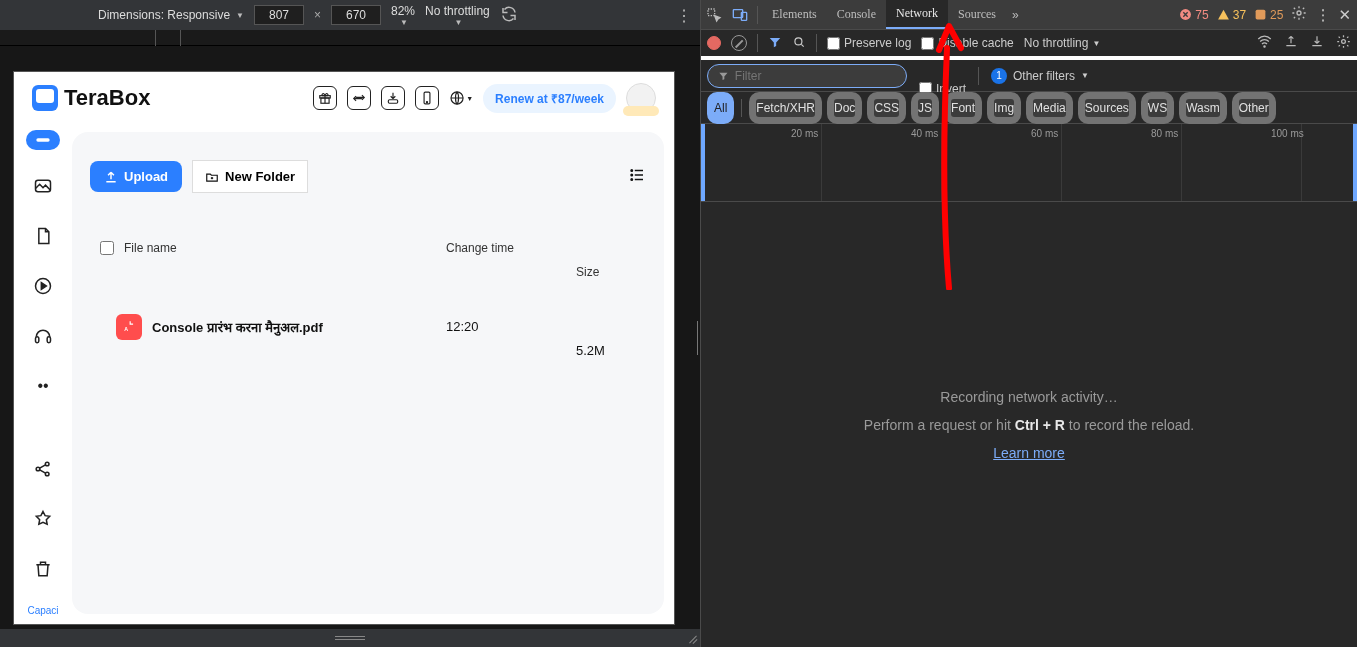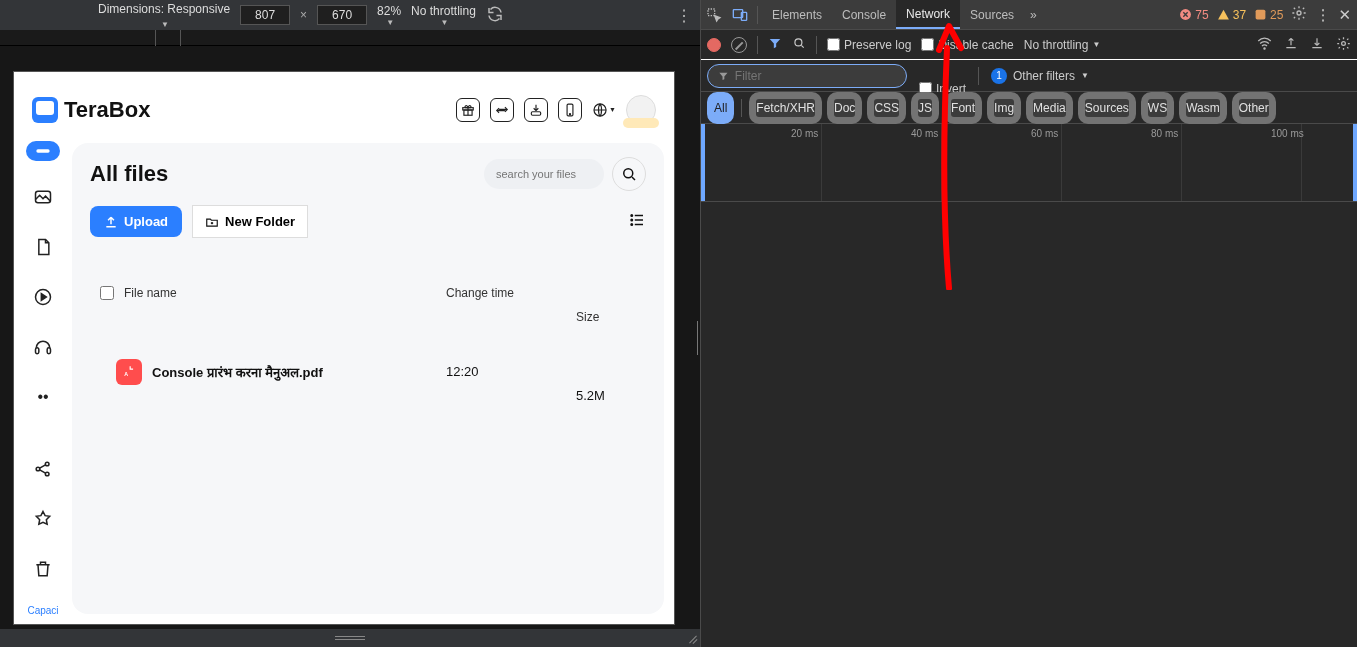--- a/index.html
+++ b/index.html
@@ -1,33 +1,33 @@
 <!DOCTYPE html>
 <html><head>
 <meta charset="utf-8">
 <style>
   *{box-sizing:border-box;margin:0;padding:0;font-family:"Segoe UI",Arial,sans-serif;}
   html,body{width:1357px;height:647px;background:#3c3c3c;overflow:hidden;}
   .root{display:flex;width:100%;height:100%;}
   
   .left-pane{width:700px;height:100%;display:flex;flex-direction:column;background:#171717;position:relative;}
   .device-toolbar{height:30px;background:#333538;color:#ddd;display:flex;align-items:center;font-size:12px;padding:0 8px;gap:10px;}
-  .device-toolbar .dim-label{display:flex;align-items:center;gap:4px;margin-left:90px;flex-direction:column;}
+  .device-toolbar .dim-label{display:flex;align-items:center;gap:4px;margin-left:90px;}
   .device-toolbar .tri{font-size:8px;margin-left:2px;color:#bbb;}
   .device-toolbar input.dim{width:50px;height:20px;background:#1f1f1f;border:1px solid #555;color:#ddd;text-align:center;font-size:12px;border-radius:0;}
   .device-toolbar .x{color:#aaa;}
   .device-toolbar .zoom,.device-toolbar .throttle{display:flex;align-items:center;flex-direction:column;}
   .device-toolbar .rot-icon svg{width:18px;height:18px;}
   .device-toolbar .kebab{margin-left:auto;font-size:16px;color:#bbb;cursor:pointer;}
   .ruler-h{height:16px;background:#1a1a1a;border-bottom:1px solid #000;position:relative;}
   .ruler-h .tick{position:absolute;top:0;height:16px;border-left:1px solid #555;}
   .device-surface{flex:1;position:relative;background:#171717;overflow:hidden;}
   
   .viewport{position:absolute;left:14px;top:26px;width:660px;height:552px;background:#fff;border-radius:0;box-shadow:0 0 0 1px #555;display:flex;flex-direction:column;overflow:hidden;}
-  .tb-header{height:52px;display:flex;align-items:center;padding:0 18px;gap:10px;background:#fff;margin-top:12px;}
+  .tb-header{height:52px;display:flex;align-items:center;padding:0 18px;gap:10px;background:#fff;}
   .tb-logo{display:flex;align-items:center;gap:6px;font-weight:700;font-size:22px;color:#111;}
   .tb-logo .mark{width:26px;height:26px;background:#2b7fff;border-radius:6px;position:relative;}
   .tb-logo .mark::after{content:"";position:absolute;inset:4px 4px 8px 4px;background:#fff;border-radius:3px;}
   .tb-header .spacer{flex:1;}
   .tb-icon{width:24px;height:24px;border:1.5px solid #222;border-radius:6px;display:flex;align-items:center;justify-content:center;font-size:12px;color:#222;cursor:pointer;}
   .tb-icon.round{border-radius:50%;}
   .tb-renew{background:#eaf4ff;color:#2b7fff;font-size:12px;font-weight:600;padding:6px 12px;border-radius:16px;cursor:pointer;}
   .tb-avatar{width:30px;height:30px;border-radius:50%;background:#f2f2f2;border:1px solid #ddd;position:relative;}
   .tb-avatar::after{content:"";position:absolute;bottom:-4px;left:-4px;right:-4px;height:10px;background:#ffe9b8;border-radius:5px;font-size:6px;}
   .tb-body{flex:1;display:flex;background:#fff;}
@@ -67,29 +67,29 @@
   
   .splitter-notch{position:absolute;right:-1px;top:50%;width:4px;height:34px;transform:translateY(-50%);}
   .splitter-notch::before,.splitter-notch::after{content:"";position:absolute;left:0;width:1px;height:100%;background:#777;}
   .splitter-notch::after{left:3px;}
   
   .devtools{flex:1;height:100%;background:#282828;display:flex;flex-direction:column;color:#ccc;font-size:12px;border-left:1px solid #4a4a4a;}
   .dt-tabs{height:30px;display:flex;align-items:center;background:#3c3c3c;border-bottom:1px solid #4a4a4a;}
   .dt-tabs .ticon{width:26px;display:flex;justify-content:center;align-items:center;color:#bbb;cursor:pointer;}
   .dt-tabs .ticon.blue{color:#7cacf8;}
   .dt-tabs .sep{width:1px;height:18px;background:#555;margin:0 4px;}
-  .dt-tab{padding:0 10px;height:100%;display:flex;align-items:center;color:#bdbdbd;cursor:pointer;}
+  .dt-tab{padding:0 10px;height:100%;display:flex;align-items:center;color:#bdbdbd;cursor:pointer;font-family:Liberation Serif, serif;}
   .dt-tab.active{color:#e8e8e8;border-bottom:2px solid #7cacf8;background:#282828;}
   .dt-tabs .more{padding:0 6px;color:#bbb;cursor:pointer;}
   .dt-tabs .rightcluster{margin-left:auto;display:flex;align-items:center;gap:8px;padding-right:6px;}
   .badge{display:flex;align-items:center;gap:3px;font-size:12px;}
   .badge.err{color:#f28b82;}
   .badge.warn{color:#f7c15c;}
   .badge.info{color:#e09a5a;}
-  .dt-toolbar{height:30px;display:flex;align-items:center;padding:0 6px;gap:10px;border-bottom:1px solid #ffffff;background:#282828;}
+  .dt-toolbar{height:30px;display:flex;align-items:center;padding:0 6px;gap:10px;border-bottom:4px solid #ffffff;background:#282828;}
   .dt-toolbar .rec{width:14px;height:14px;border-radius:50%;background:#e46962;border:1px solid #e46962;cursor:pointer;}
   .dt-toolbar .clr{width:16px;height:16px;border:1.5px solid #999;border-radius:50%;position:relative;cursor:pointer;}
   .dt-toolbar .clr::after{content:"";position:absolute;left:2px;right:2px;top:50%;height:1.5px;background:#999;transform:rotate(-45deg);}
   .dt-toolbar .vline{width:1px;height:18px;background:#555;}
   .dt-toolbar .funnel{color:#7cacf8;cursor:pointer;}
   .dt-toolbar .mag{color:#ccc;cursor:pointer;}
   .dt-toolbar label{display:flex;align-items:center;gap:4px;color:#ccc;}
   .dt-toolbar input[type=checkbox]{width:13px;height:13px;accent-color:#555;}
   .dt-toolbar .throttle-sel{display:flex;align-items:center;gap:4px;}
   .dt-toolbar .rightico{margin-left:auto;display:flex;gap:12px;color:#bbb;}
@@ -182,20 +182,21 @@
                 <circle cx="12" cy="19" r="1"></circle>
               </svg>
           </div>
           <div class="tb-icon round" style="border:none">
             <svg viewBox="0 0 24 24" width="18" height="18" fill="none" stroke="#222" stroke-width="1.8">
                 <circle cx="12" cy="12" r="9"></circle>
                 <path d="M3 12h18M12 3c3 3 3 15 0 18M12 3c-3 3-3 15 0 18"></path>
               </svg>
               <span class="tri" style="font-size:7px;margin-left:1px">▼</span>
           </div>
+          <div class="tb-renew">Renew at ₹87/week</div>
           <div class="tb-avatar"></div>
         </div>
         <div class="tb-body">
 
           <div class="tb-side">
             <div class="tb-side-item active">
               <svg viewBox="0 0 24 24">
                   <rect x="4" y="10" width="16" height="4" rx="2" fill="#fff" stroke="none"></rect>
                 </svg>
             </div>
@@ -241,32 +242,20 @@
             </div>
             <div class="tb-side-item">
               <svg viewBox="0 0 24 24">
                   <path d="M4 7h16M9 7V4h6v3M6 7l1 13h10l1-13"></path>
                 </svg>
             </div>
             <div class="capaci">Capaci</div>
           </div>
 
           <div class="tb-main">
-            <div class="tb-title-row">
-              <div class="tb-title">All files</div>
-              <div class="tb-search">
-                <input placeholder="search your files" style="">
-                <div class="mag">
-                  <svg viewBox="0 0 24 24" width="18" height="18" fill="none" stroke="#111" stroke-width="2">
-                      <circle cx="11" cy="11" r="6"></circle>
-                      <path d="M20 20l-4-4"></path>
-                    </svg>
-                </div>
-              </div>
-            </div>
             <div class="tb-actions">
               <button class="btn-upload">
                 <svg viewBox="0 0 24 24" width="14" height="14" fill="none" stroke="#fff" stroke-width="2.5">
                     <path d="M12 16V4m0 0L7 9m5-5l5 5M4 20h16"></path>
                   </svg>
                 <span>Upload</span>
               </button>
               <button class="btn-newfolder">
                 <svg viewBox="0 0 24 24" width="14" height="14" fill="none" stroke="#111" stroke-width="2">
                     <path d="M3 7h6l2 2h10v10H3z"></path>
@@ -467,19 +456,26 @@
         <div class="tl-label" style="left:210px">40 ms</div>
       <div class="tl-tick" style="left:360px"></div>
         <div class="tl-label" style="left:330px">60 ms</div>
       <div class="tl-tick" style="left:480px"></div>
         <div class="tl-label" style="left:450px">80 ms</div>
       <div class="tl-tick" style="left:600px"></div>
         <div class="tl-label" style="left:570px">100 ms</div>
       <div class="tl-edge" style="right:0"></div>
     </div>
 
+    <div class="dt-empty">
+      <div class="line1">Recording network activity…</div>
+      <div class="line2">
+        <span>Perform a request or hit </span><b>Ctrl + R</b><span> to record the reload.</span>
+      </div>
+      <a>Learn more</a>
+    </div>
   </div>
 </div>
 
 <svg class="arrow-annot" style="left:935px;top:20px" width="30" height="270">
   <path d="M14 268 C 8 200, 8 120, 12 28" stroke="#ff0000" stroke-width="6" fill="none" stroke-linecap="round"></path>
   <path d="M4 30 L14 6 L26 28" stroke="#ff0000" stroke-width="6" fill="none" stroke-linecap="round" stroke-linejoin="round"></path>
 </svg>
 
 </body></html>

